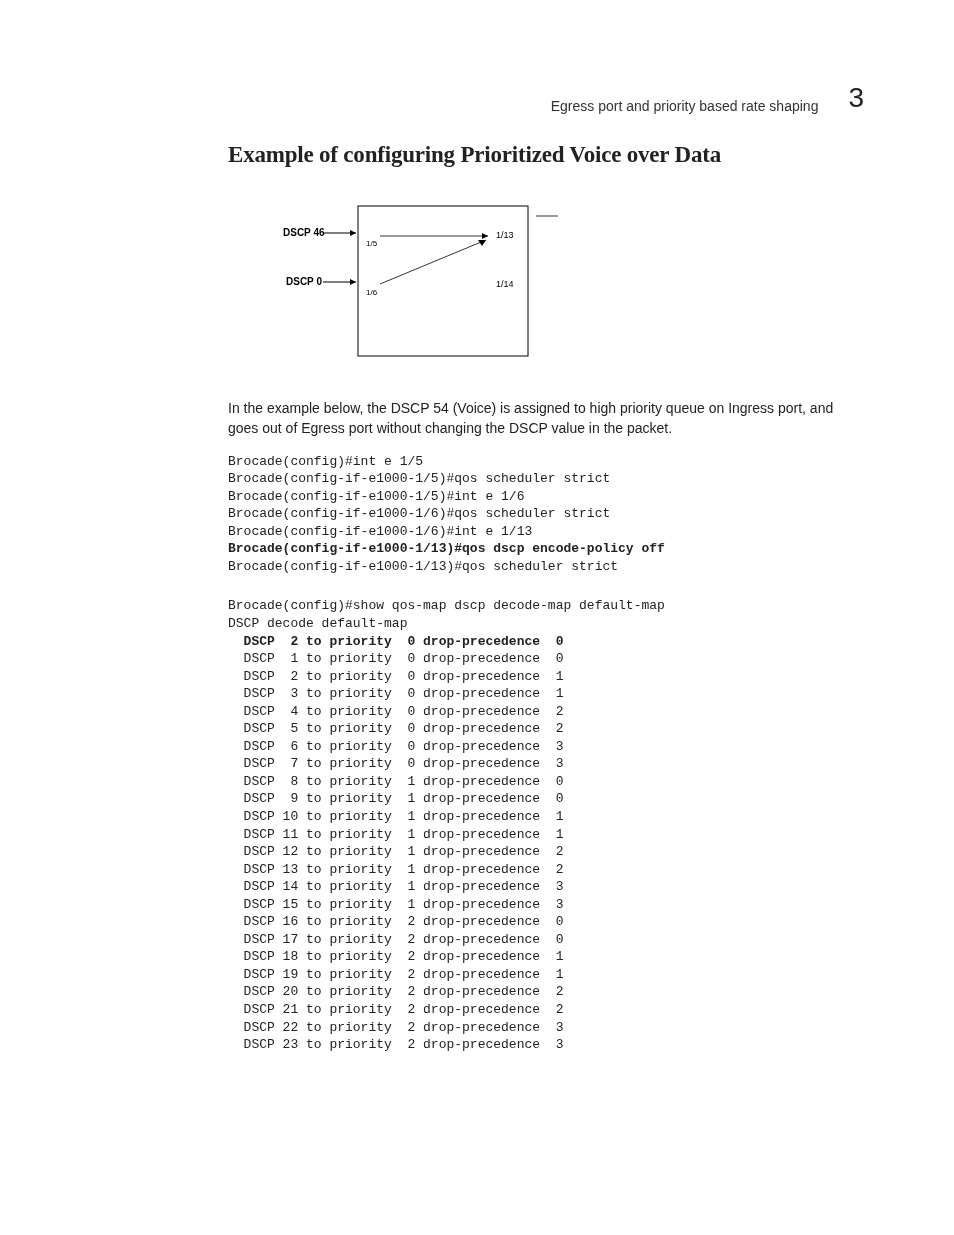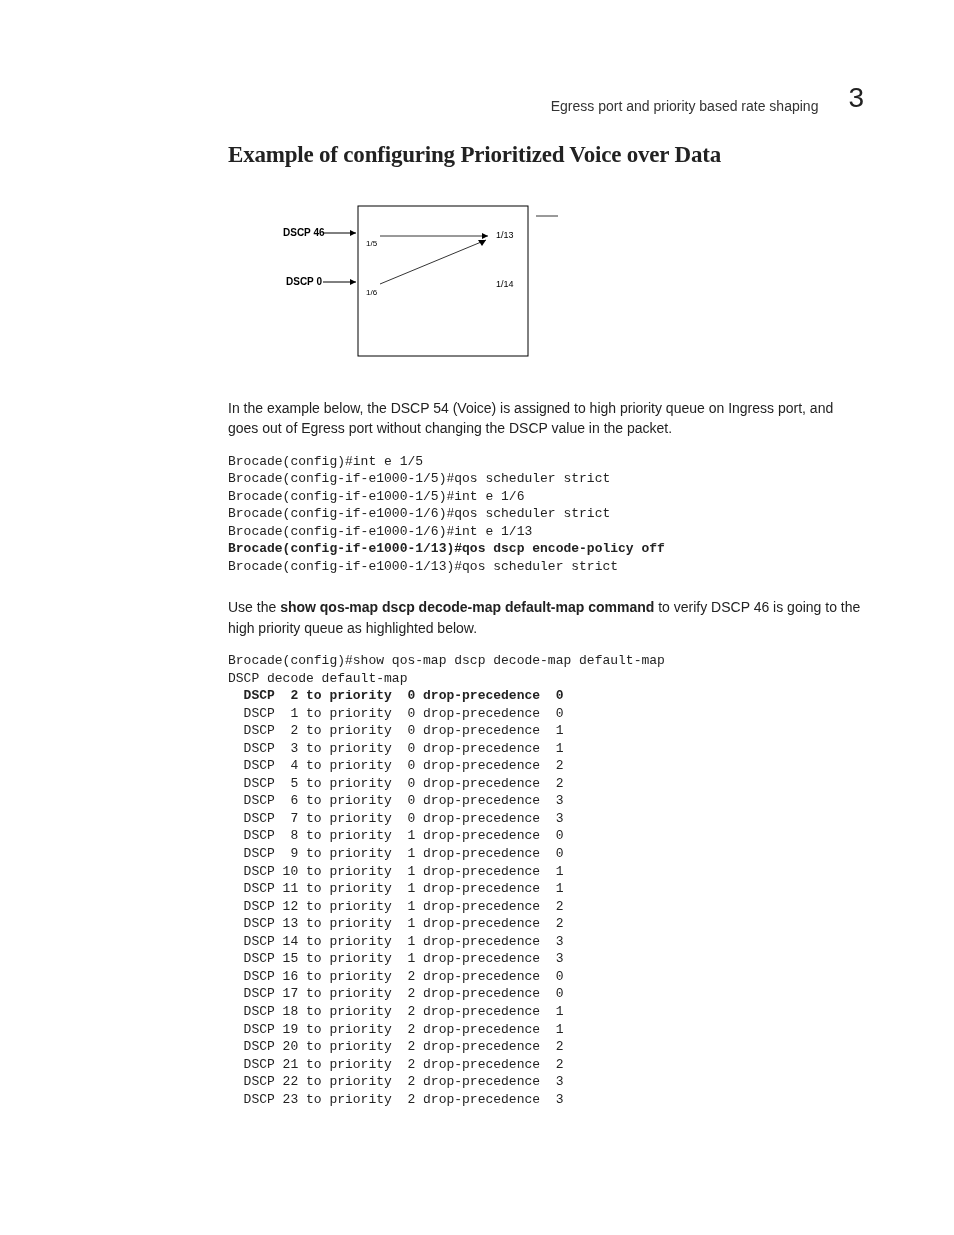--- a/index.html
+++ b/index.html
@@ -101,23 +101,20 @@
   <p class="body-text">In the example below, the DSCP 54  (Voice) is assigned to high priority queue on Ingress port, and goes out of Egress port without changing the DSCP value in the packet.</p>
 
   <pre class="code"><span>Brocade(config)#int e 1/5</span>
 <span>Brocade(config-if-e1000-1/5)#qos scheduler strict</span>
 <span>Brocade(config-if-e1000-1/5)#int e 1/6</span>
 <span>Brocade(config-if-e1000-1/6)#qos scheduler strict</span>
 <span>Brocade(config-if-e1000-1/6)#int e 1/13</span>
 <span class="b">Brocade(config-if-e1000-1/13)#qos dscp encode-policy off</span>
 <span>Brocade(config-if-e1000-1/13)#qos scheduler strict</span></pre>
 
-  <p class="body-text">
-    <span>Use the </span><span class="bold">show qos-map dscp decode-map default-map command</span><span> to verify DSCP 46 is going to the high priority queue as highlighted below.</span>
-  </p>
 
   <pre class="code" id="cli2">Brocade(config)#show qos-map dscp decode-map default-map
 DSCP decode default-map
 <span class="b">  DSCP  2 to priority  0 drop-precedence  0</span>
   DSCP  1 to priority  0 drop-precedence  0
   DSCP  2 to priority  0 drop-precedence  1
   DSCP  3 to priority  0 drop-precedence  1
   DSCP  4 to priority  0 drop-precedence  2
   DSCP  5 to priority  0 drop-precedence  2
   DSCP  6 to priority  0 drop-precedence  3

